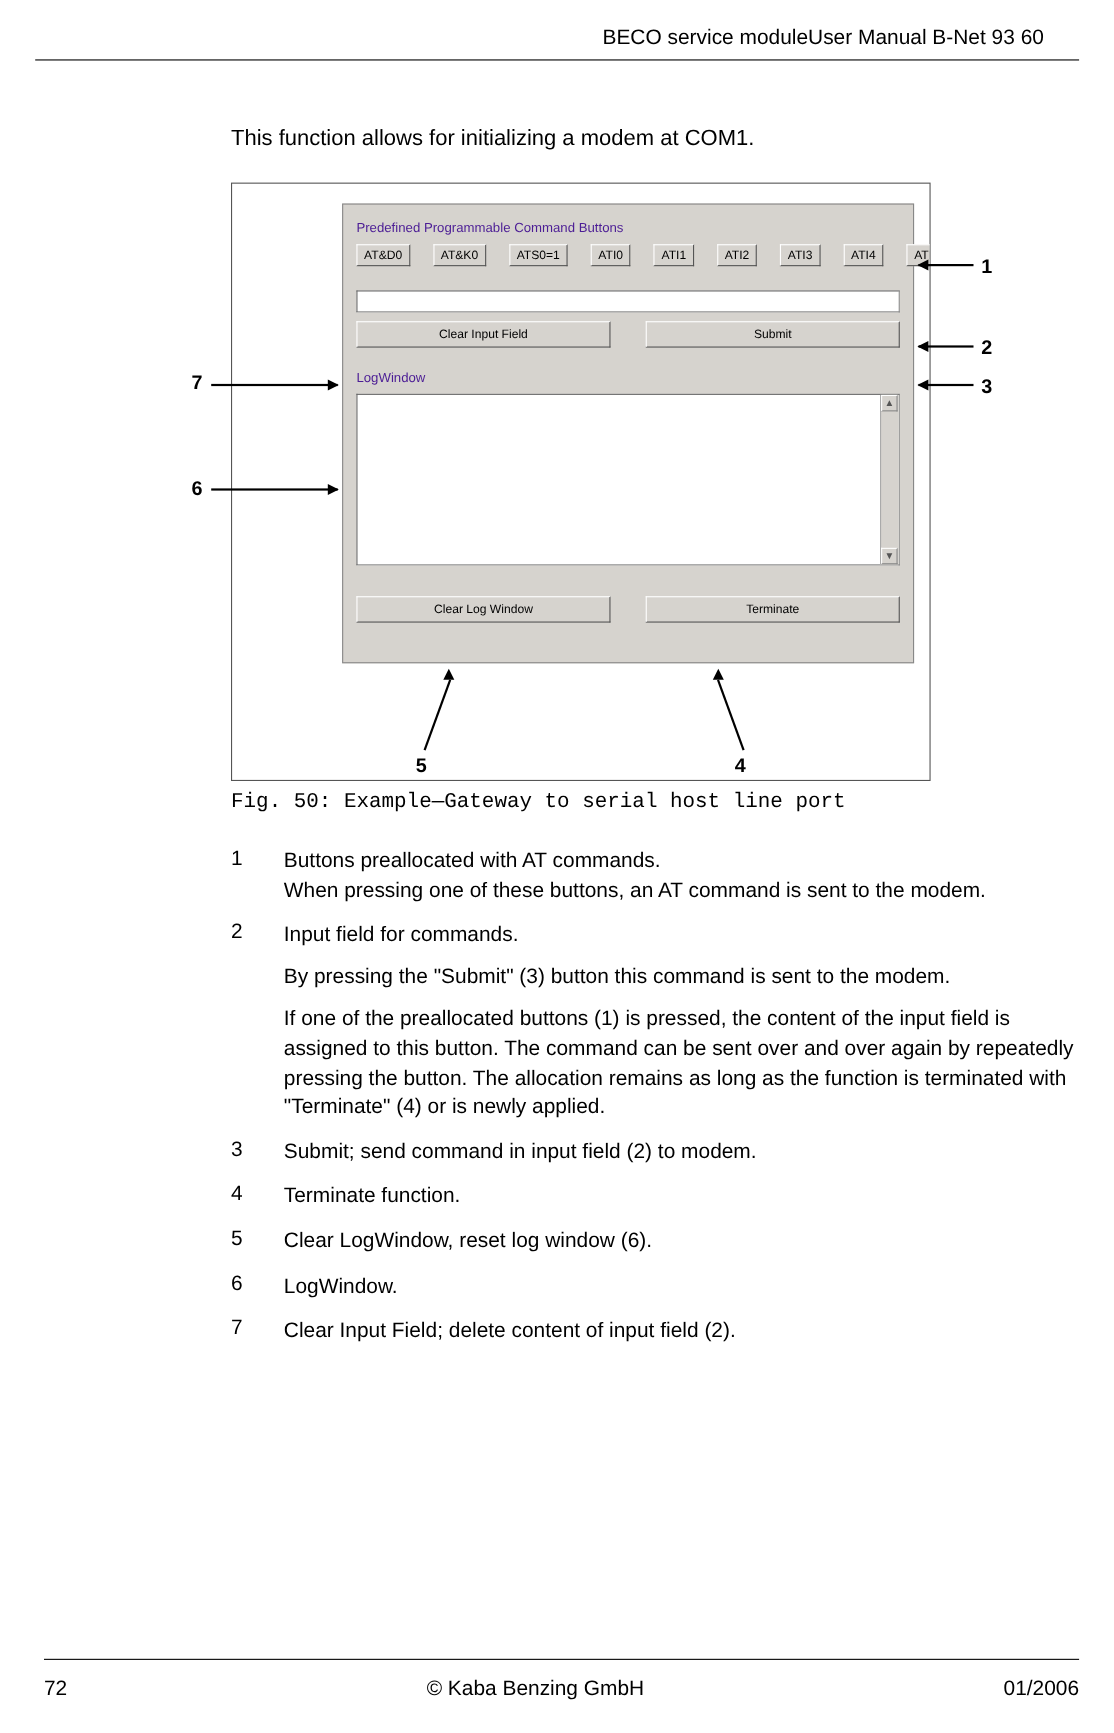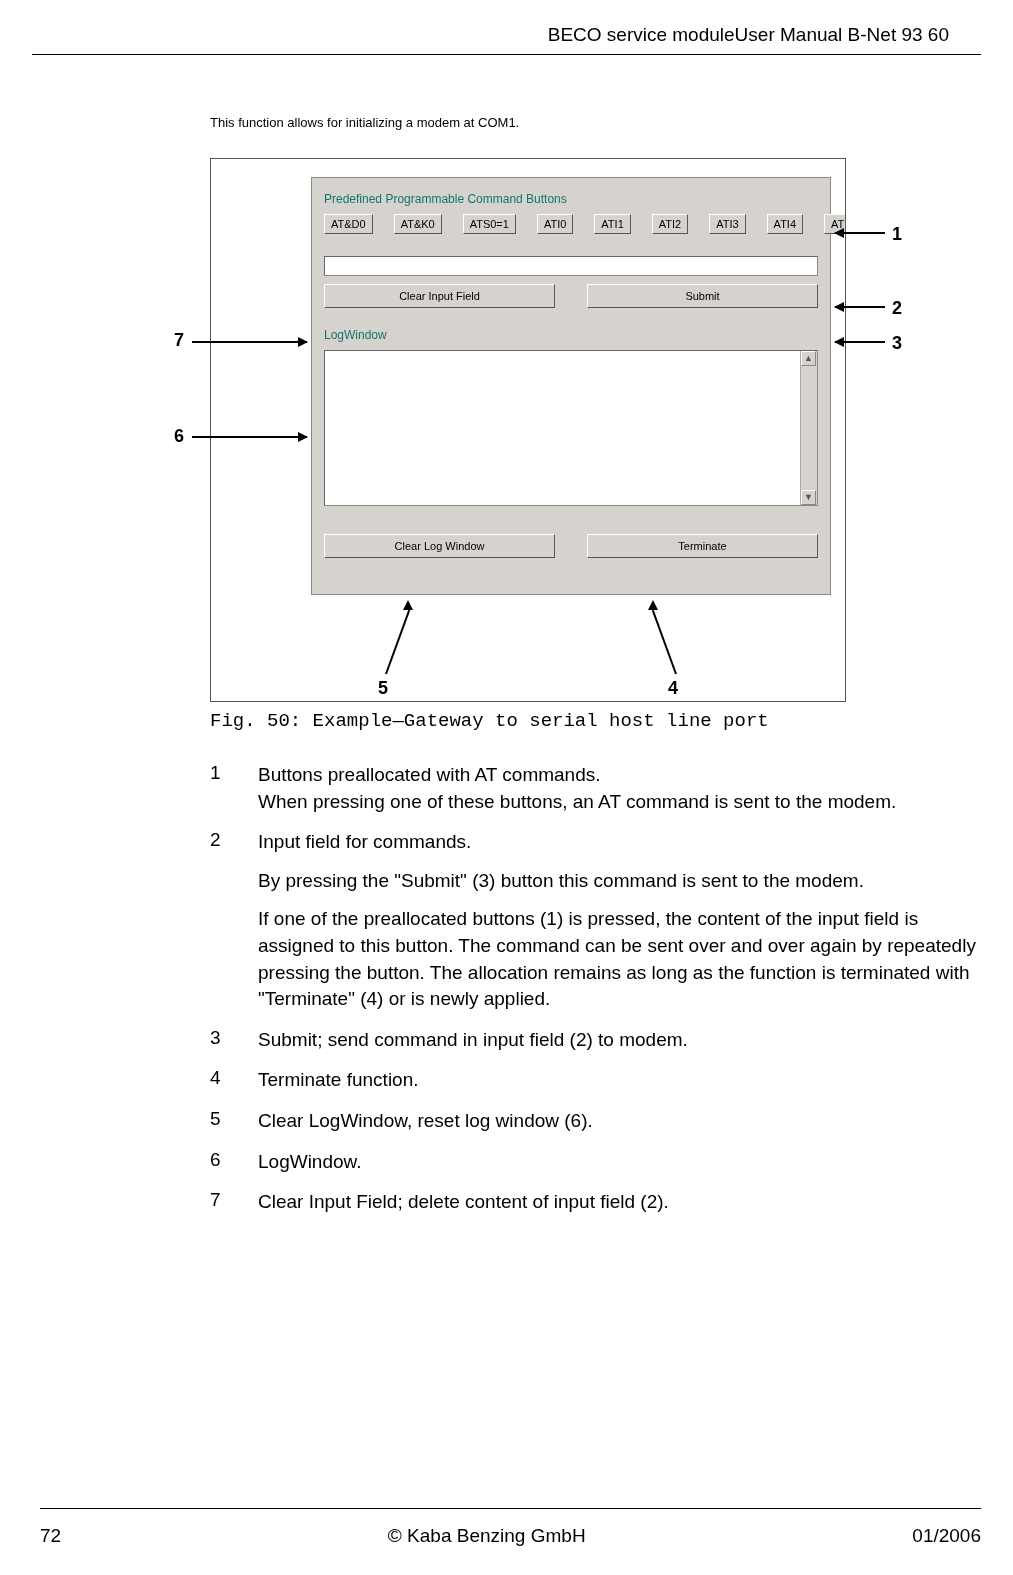--- a/index.html
+++ b/index.html
@@ -25,21 +25,21 @@
       padding: 60px 32px 0 32px;
     }
     .section-heading {
       font-weight: bold;
       font-size: 19px;
       padding-left: 2px;
       margin-bottom: 36px;
     }
     .section-number { display: inline-block; margin-right: 28px; }
     .intro {
-      font-size: 13px;
+      font-size: 20px;
       margin-left: 178px;
       margin-bottom: 28px;
     }
     .figure-wrapper {
       margin-left: 178px;
       position: relative;
       width: 720px;
     }
     .figure-box {
       border: 1.5px solid #555;
@@ -53,21 +53,21 @@
       position: absolute;
       left: 100px;
       top: 18px;
       width: 520px;
       background: #d6d3ce;
       border: 1px solid #888;
       padding: 14px 12px 16px 12px;
     }
     .label-text {
       font-size: 12px;
-      color: #0f766e;
+      color: #4c1d95;
       font-family: Tahoma, sans-serif;
       margin-bottom: 8px;
     }
     .btn-row {
       display: flex;
       gap: 21px;
       margin-bottom: 22px;
     }
     .win-btn {
       font-family: Tahoma, sans-serif;

